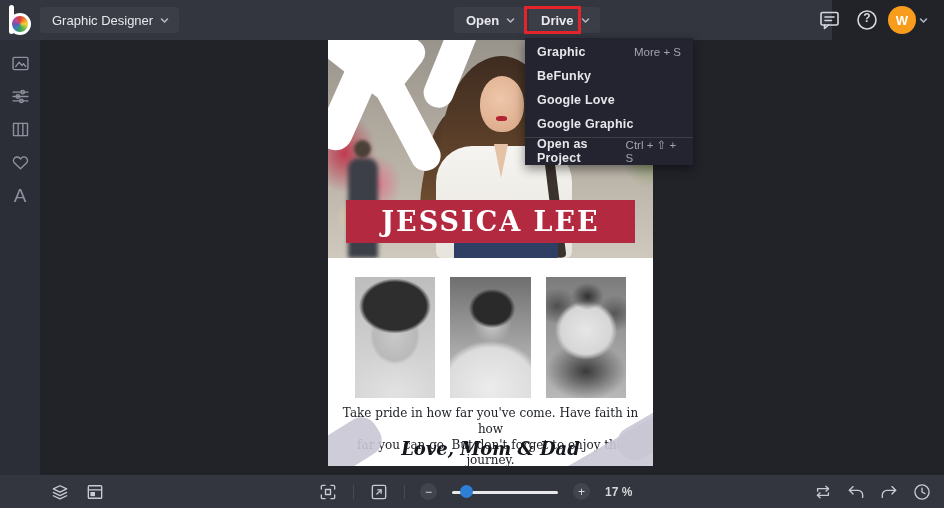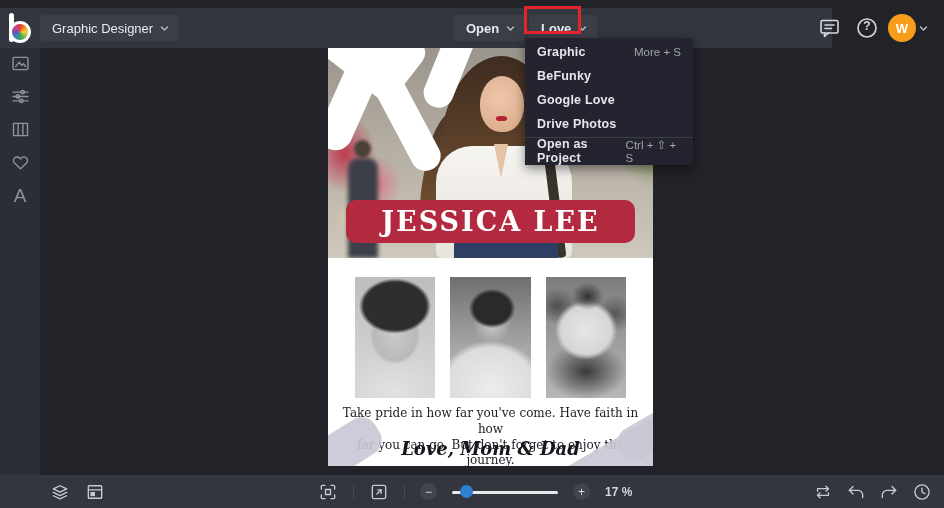--- a/index.html
+++ b/index.html
@@ -1,20 +1,20 @@
 <!DOCTYPE html>
 <html><head>
 <meta charset="utf-8">
 <style>
   * { margin:0; padding:0; box-sizing:border-box; }
   html,body { width:944px; height:508px; background:#222329; font-family:"Liberation Sans", sans-serif; overflow:hidden; }
   #stage { position:relative; width:944px; height:508px; background:#222329; }
 
   
-  .topbar { position:absolute; left:0; top:8px; width:832px; height:40px; background:#33353f; z-index:30; }
+  .topbar { position:absolute; left:0; top:0; width:832px; height:40px; background:#33353f; z-index:30; }
   .logo { position:absolute; left:9px; top:5px; width:24px; height:30px; }
   .logo .stem { position:absolute; left:0; top:0; width:5px; height:29px; background:#fff; border-radius:3px; }
   .logo .wheel { position:absolute; left:0; bottom:0; width:22px; height:22px; border-radius:50%;
     background:conic-gradient(#e03a3a,#f08a28,#f3d33a,#7db94a,#3a9e57,#3a7fc1,#7450b0,#c04a93,#e03a3a);
     border:3px solid #fff; }
   .mode-btn { position:absolute; left:40px; top:7px; height:26px; padding:0 10px 0 12px; background:#3b3d47; border-radius:3px;
     display:flex; align-items:center; gap:7px; color:#e8e9ec; font-size:13px; cursor:pointer; }
   .bar-btn { position:absolute; top:7px; height:26px; padding:0 10px 0 12px; background:#3b3d47; border-radius:3px;
     display:flex; align-items:center; gap:7px; color:#e8e9ec; font-size:13px; font-weight:bold; cursor:pointer; }
   .chev { width:9px; height:9px; flex:0 0 auto; }
@@ -74,21 +74,21 @@
   .lips { position:absolute; left:168px; top:76px; width:11px; height:5px; background:#b22433; border-radius:40%; }
   .shirt { position:absolute; left:108px; top:106px; width:136px; height:112px; background:linear-gradient(180deg,#f6f4f0,#e7e4de); border-radius:36px 36px 6px 6px; }
   .shirt-v { position:absolute; left:166px; top:104px; width:14px; height:34px; background:#e3c2a6; clip-path:polygon(0 0,100% 0,50% 100%); }
   .strap { position:absolute; left:222px; top:112px; width:10px; height:106px; background:#3a322c; transform:rotate(-7deg); border-radius:4px; }
   .skirt { position:absolute; left:126px; top:196px; width:104px; height:24px; background:#2e3f63; border-radius:8px 8px 0 0; }
   .wstroke { position:absolute; background:#fff; border-radius:14px; }
   .ws1 { left:-26px; top:-34px; width:120px; height:70px; transform:rotate(38deg); }
   .ws2 { left:8px;  top:-6px;  width:34px;  height:120px; transform:rotate(24deg); border-radius:18px; }
   .ws3 { left:62px; top:18px;  width:30px;  height:118px; transform:rotate(-28deg); border-radius:18px; }
   .ws4 { left:108px; top:-26px; width:30px; height:96px; transform:rotate(22deg); border-radius:18px; }
-  .banner { position:absolute; left:18px; top:160px; width:289px; height:43px; display:flex; align-items:center; justify-content:center; z-index:5;border-radius:10px; }
+  .banner { position:absolute; left:18px; top:160px; width:289px; height:43px; display:flex; align-items:center; justify-content:center; z-index:5; }
   .banner-text { color:#fff; font-family:"DejaVu Serif", serif; font-weight:bold; font-size:27px; letter-spacing:2px; white-space:nowrap; }
   .photo-row { position:absolute; left:27px; top:237px; width:271px; height:121px; display:flex; gap:15px; }
   .bw { flex:1 1 0; height:121px; position:relative; overflow:hidden; }
   .bw1 { background:radial-gradient(60px 46px at 50% 24%, #2e2e2e 0%, #2e2e2e 52%, rgba(46,46,46,0) 60%),
                radial-gradient(36px 42px at 50% 48%, #c9c9c9 0%, #b9b9b9 60%, rgba(185,185,185,0) 70%),
                radial-gradient(70px 50px at 50% 96%, #e2e2e2 0%, #d4d4d4 70%, rgba(212,212,212,0) 80%),
                linear-gradient(180deg,#bdbdbd,#dcdcdc); }
   .bw2 { background:radial-gradient(40px 34px at 52% 26%, #2a2a2a 0%, #2a2a2a 46%, rgba(42,42,42,0) 58%),
                radial-gradient(26px 28px at 52% 38%, #cfcfcf 0%, rgba(207,207,207,0) 75%),
                radial-gradient(64px 58px at 50% 92%, #ececec 0%, #dcdcdc 70%, rgba(220,220,220,0) 82%),
@@ -169,21 +169,21 @@
     </div>
 
     <div class="bar-btn" style="left:454px;">
       <span>Open</span>
       <svg class="chev" viewBox="0 0 12 12">
           <path d="M2 4l4 4 4-4"></path>
         </svg>
     </div>
 
     <div class="bar-btn" style="left:529px;">
-      <span>Love</span>
+      <span>Drive</span>
       <svg class="chev" viewBox="0 0 12 12">
           <path d="M2 4l4 4 4-4"></path>
         </svg>
     </div>
 
     <div class="tb-icon" style="left:817px;">
       <svg class="icn" viewBox="0 0 24 24">
           <rect x="4" y="4.5" width="17" height="12.5" rx="1.5"></rect>
           <path d="M7.5 17v3.5L11.5 17"></path>
           <line x1="8" y1="9" x2="17" y2="9"></line>
@@ -215,21 +215,21 @@
     </div>
     <div class="menu-item">
       <span class="lbl">BeFunky</span>
       <span class="sc"></span>
     </div>
     <div class="menu-item">
       <span class="lbl">Google Love</span>
       <span class="sc"></span>
     </div>
     <div class="menu-item">
-      <span class="lbl">Drive Photos</span>
+      <span class="lbl">Google Graphic</span>
       <span class="sc"></span>
     </div>
     <div class="menu-sep"></div>
     <div class="menu-item">
       <span class="lbl">Open as Project</span>
       <span class="sc">Ctrl + ⇧ + S</span>
     </div>
   </div>
 
   <div class="sidebar">

